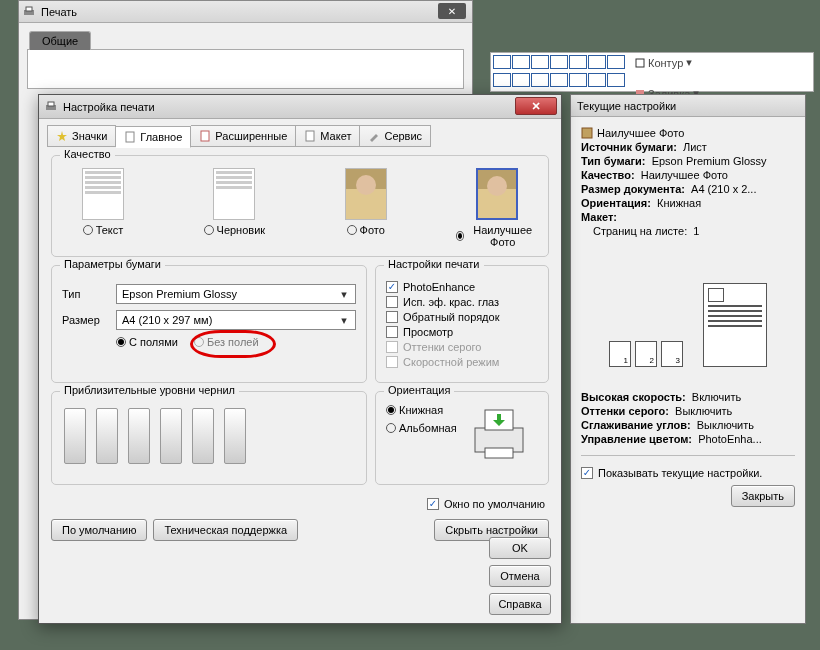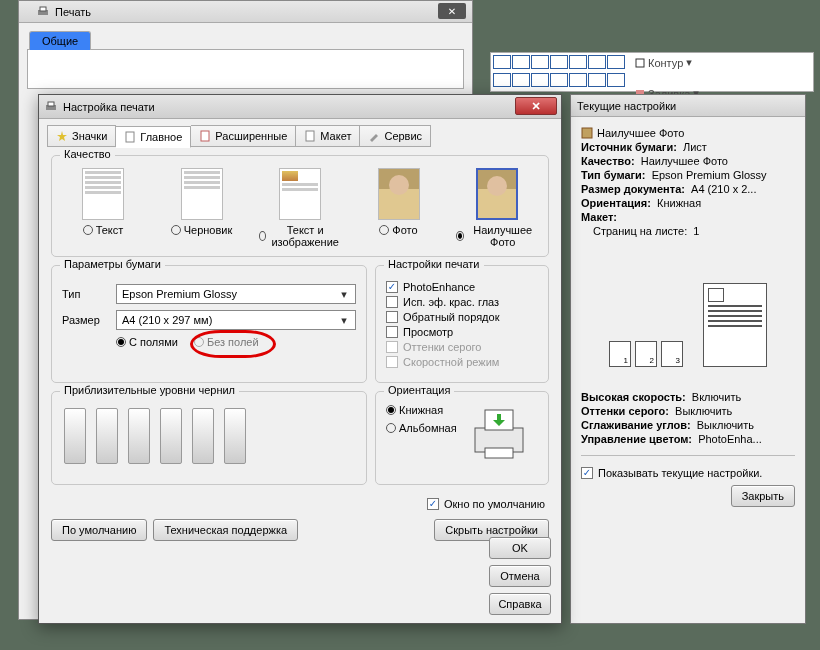--- a/index.html
+++ b/index.html
@@ -3,23 +3,23 @@
 <meta charset="utf-8">
 <style>
   * { box-sizing: border-box; font-family: "Segoe UI", Tahoma, sans-serif; font-size: 11px; }
   body { margin: 0; width: 820px; height: 650px; background: #5a6b5c; position: relative; overflow: hidden; }
   .ribbon { position: absolute; top: 52px; left: 490px; right: 6px; height: 40px; background: #fff; border: 1px solid #aaa; display: flex; padding: 2px; gap: 6px; }
   .shape-grid { display: grid; grid-template-columns: repeat(7, 18px); gap: 1px; }
   .shape-grid span { width: 18px; height: 14px; border: 1px solid #2d5da1; display: inline-block; }
   .rib-btn { display: flex; align-items: center; gap: 3px; padding: 1px 4px; color: #444; }
   .rib-btn svg { width: 10px; height: 10px; }
   .backwin { position: absolute; top: 0; left: 18px; width: 455px; height: 620px; background: #f0f0f0; border: 1px solid #888; }
-  .backwin .tb { height: 22px; background: linear-gradient(#e8e8e8,#d6d6d6); border-bottom: 1px solid #aaa; display: flex; align-items: center; padding: 0 18px; gap: 6px; }
+  .backwin .tb { height: 22px; background: linear-gradient(#e8e8e8,#d6d6d6); border-bottom: 1px solid #aaa; display: flex; align-items: center; padding: 0 4px; gap: 6px; }
   .close-x { position: absolute; top: 2px; right: 6px; width: 28px; height: 16px; background: #555; color: #fff; border-radius: 2px; display: flex; align-items: center; justify-content: center; font-size: 10px; }
-  .tab-old { display: inline-block; margin: 8px 0 0 10px; padding: 3px 12px; background: #3b82f6; border: 1px solid #aaa; border-bottom: none; border-radius: 3px 3px 0 0; position: relative; z-index: 2; }
+  .tab-old { display: inline-block; margin: 8px 0 0 10px; padding: 3px 12px; background: #737373; border: 1px solid #aaa; border-bottom: none; border-radius: 3px 3px 0 0; position: relative; z-index: 2; }
   .inner-old { margin: 0 8px 8px 8px; height: 40px; border: 1px solid #aaa; background: #fff; position: relative; top: -1px; }
   .dlg { position: absolute; top: 94px; left: 38px; width: 524px; height: 530px; background: #f0f0f0; border: 1px solid #555; box-shadow: 0 4px 16px rgba(0,0,0,.4); z-index: 10; }
   .dlg .tbar { height: 24px; background: linear-gradient(#e6e6e6,#cfcfcf); border-bottom: 1px solid #aaa; display: flex; align-items: center; padding: 0 6px; gap: 6px; position: relative; }
   .dlg .xred { position: absolute; top: 2px; right: 4px; width: 42px; height: 18px; background: linear-gradient(#e07070,#b83030); border: 1px solid #803030; border-radius: 2px; color: #fff; display: flex; align-items: center; justify-content: center; font-weight: bold; }
   .tabs { display: flex; padding: 6px 8px 0 8px; gap: 0; }
   .tab { padding: 4px 8px; border: 1px solid #aaa; background: linear-gradient(#f6f6f6,#e8e8e8); display: flex; align-items: center; gap: 4px; }
   .tab + .tab { border-left: none; }
   .tab.active { background: #fff; border-bottom-color: #fff; position: relative; top: 1px; }
   .tab .ic { width: 12px; height: 12px; }
   .body { padding: 8px 12px; }
@@ -184,31 +184,20 @@
               <span></span>
               <span></span>
               <span></span>
             </div>
             <div class="rlabel">
               <span class="radio"></span>
               <span>Черновик</span>
             </div>
           </div>
         <div class="qitem">
-            <div class="qthumb">
-              <span style="height:10px;background:linear-gradient(#e0c060,#c08040);width:16px"></span>
-              <span></span>
-              <span></span>
-            </div>
-            <div class="rlabel">
-              <span class="radio"></span>
-              <span>Текст и изображение</span>
-            </div>
-          </div>
-        <div class="qitem">
             <div class="qthumb photo"></div>
             <div class="rlabel">
               <span class="radio"></span>
               <span>Фото</span>
             </div>
           </div>
         <div class="qitem">
             <div class="qthumb photo best"></div>
             <div class="rlabel">
               <span class="radio on"></span>
@@ -346,22 +335,22 @@
       <span>Текущие настройки</span>
     </div>
   <div class="side-body">
     <div class="srow" style="display:flex;align-items:center;gap:4px">
         <svg class="pic">
           <rect x="1" y="1" width="10" height="10" fill="#c0a060" stroke="#805020"></rect>
         </svg>
         <span>Наилучшее Фото</span>
       </div>
     <div class="srow"><b>Источник бумаги:</b>&nbsp;&nbsp;<span>Лист</span></div>
+    <div class="srow"><b>Тип бумаги:</b>&nbsp;&nbsp;<span>Epson Premium Glossy</span></div>
     <div class="srow"><b>Качество:</b>&nbsp;&nbsp;<span>Наилучшее Фото</span></div>
-    <div class="srow"><b>Тип бумаги:</b>&nbsp;&nbsp;<span>Epson Premium Glossy</span></div>
     <div class="srow"><b>Размер документа:</b>&nbsp;&nbsp;<span>A4 (210 x 2...</span></div>
     <div class="srow"><b>Ориентация:</b>&nbsp;&nbsp;<span>Книжная</span></div>
     <div class="srow"><b>Макет:</b></div>
     <div class="srow" style="margin-left:12px"><span>Страниц на листе:</span>&nbsp;&nbsp;<span>1</span></div>
 
     <div class="preview-area">
       <div class="pg-mini" data-n="1"></div>
       <div class="pg-mini" data-n="2"></div>
       <div class="pg-mini" data-n="3"></div>
       <div style="width:12px"></div>

